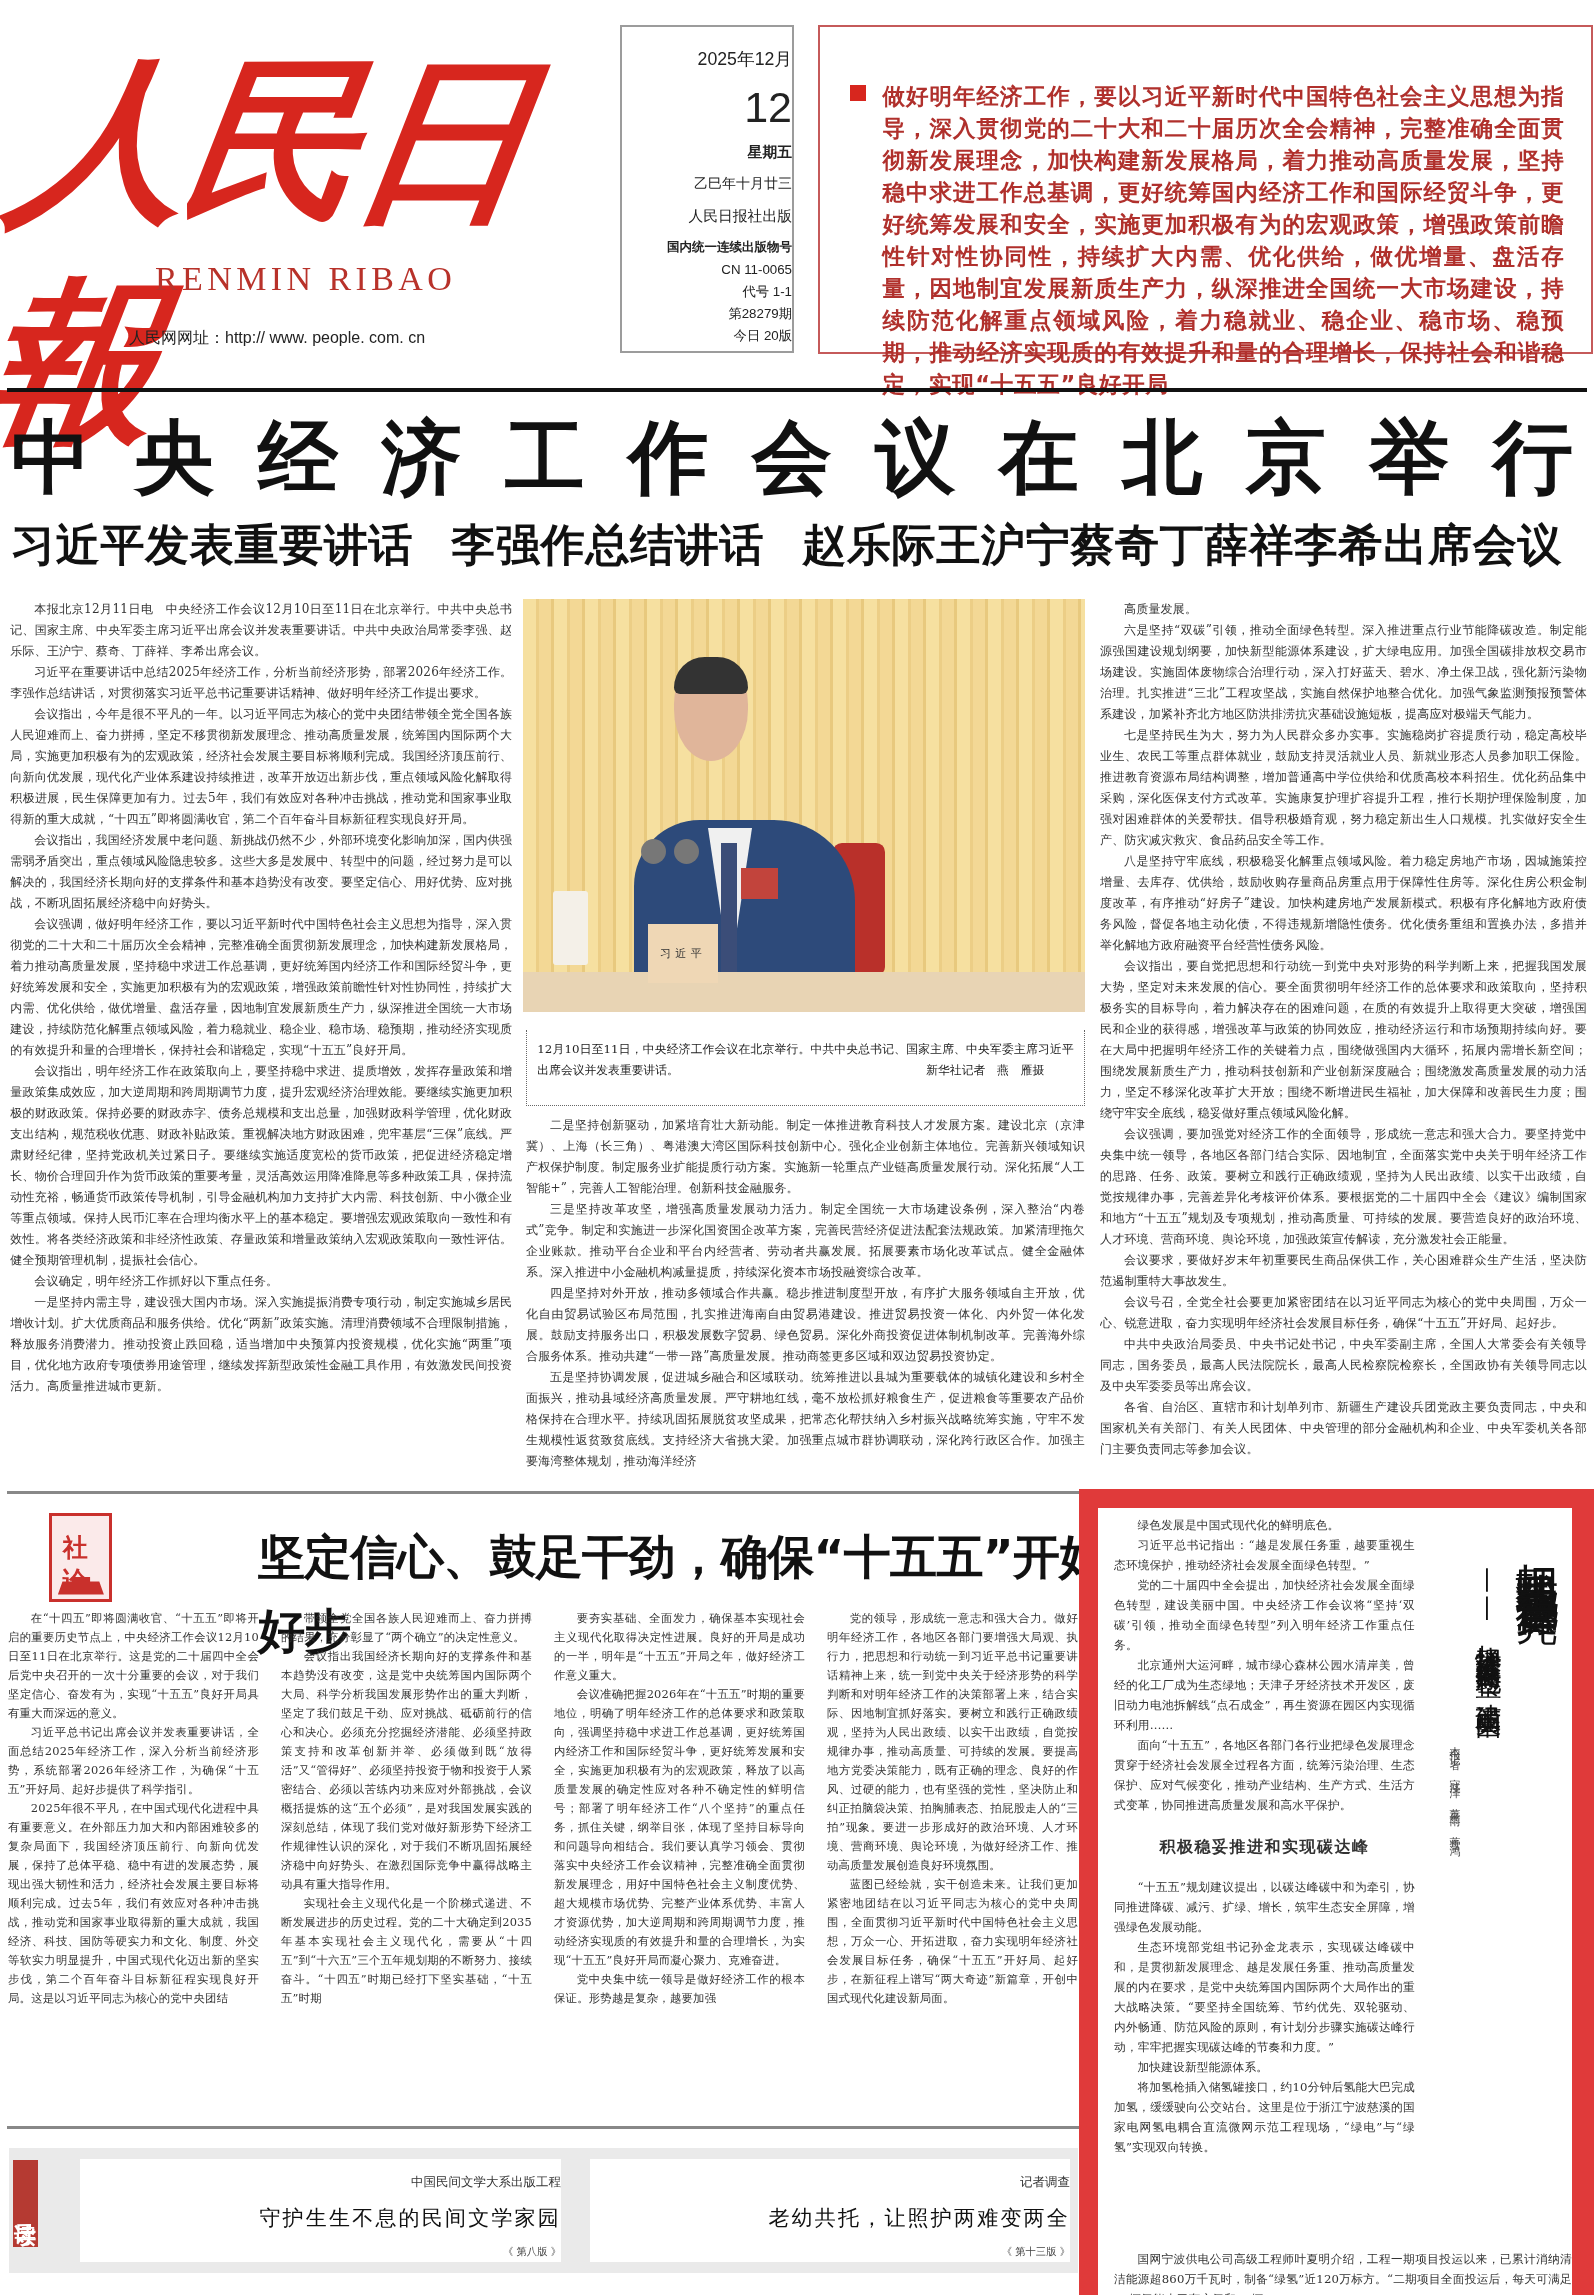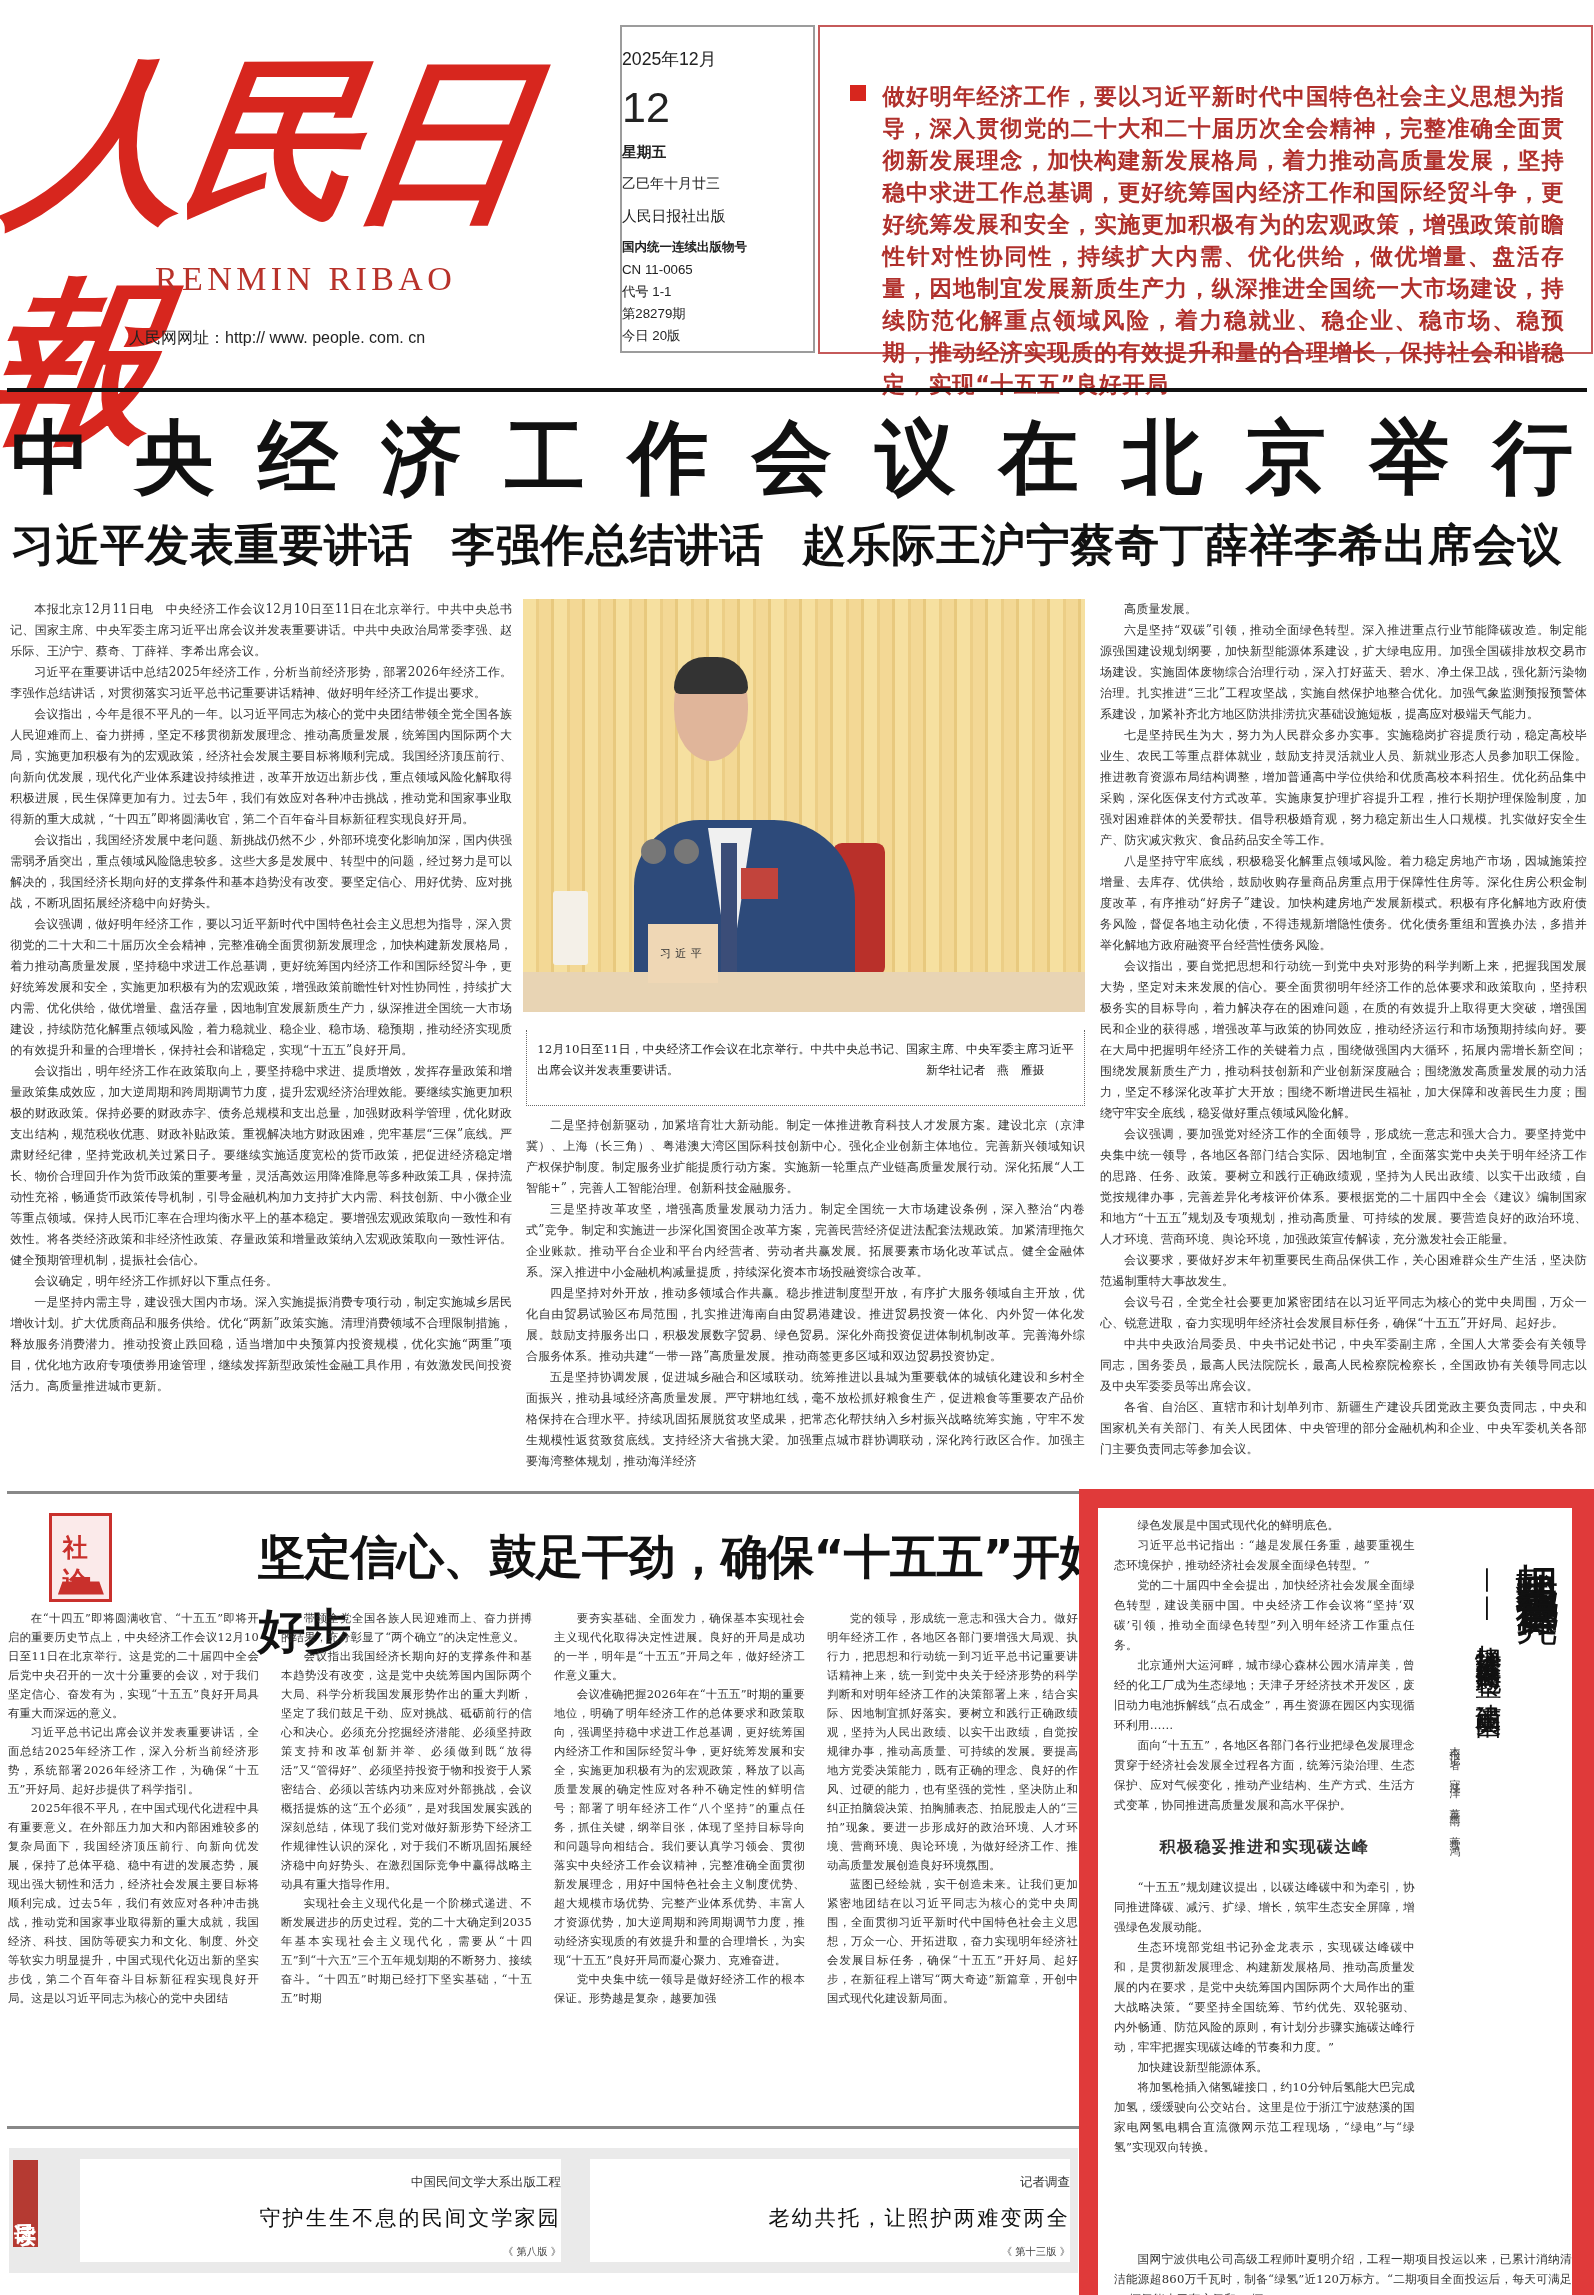--- a/index.html
+++ b/index.html
@@ -3,21 +3,21 @@
 <meta charset="utf-8">
 <style>
 *{box-sizing:border-box;margin:0;padding:0}
 html,body{width:1594px;height:2295px;background:#fff;overflow:hidden}
 body{font-family:"DejaVu Serif","Liberation Serif",serif;color:#222;position:relative}
 .abs{position:absolute}
 
 .logo{left:14.8px;top:29.5px;width:613px;height:221px;color:#d7261e;font-family:"DejaVu Serif",serif;font-weight:bold;font-style:italic;font-size:177px;line-height:221px;letter-spacing:-5.9px;transform:skewX(-8deg)}
 .logo-en{left:155px;top:260px;font-size:34px;letter-spacing:4.4px;color:#b8322a;font-family:"Liberation Serif",serif}
 .website{left:129px;top:328px;font-size:16px;color:#222;font-family:"Liberation Sans",sans-serif}
-.datebox{left:620px;top:25px;width:195px;height:328px;border:2.2px solid #9c9c9c;text-align:left;font-family:"Liberation Sans",sans-serif;color:#222}
+.datebox{left:620px;top:25px;width:174px;height:328px;border:2.2px solid #9c9c9c;text-align:right;font-family:"Liberation Sans",sans-serif;color:#222}
 .datebox div{line-height:1}
 .d-ym{margin-top:23.6px;font-size:17.7px}
 .d-day{margin-top:17.7px;font-size:43px}
 .d-wk{margin-top:16px;font-size:14.8px;font-weight:bold}
 .d-lunar{margin-top:16px;font-size:14px}
 .d-pub{margin-top:19px;font-size:14.8px;font-family:"DejaVu Serif",serif}
 .d-s{margin-top:17.7px;font-size:12.5px;font-weight:bold}
 .d-s2{margin-top:8.9px;font-size:13.3px}
 .summary{left:818px;top:25px;width:775px;height:329px;border:2.2px solid #c55a5a;padding:53px 26.6px 0 33px}
 .summary .sq{position:absolute;left:29.5px;top:58px;width:16px;height:16px;background:#d7261e}
@@ -189,21 +189,21 @@
     <div class="col">
         <p>绿色发展是中国式现代化的鲜明底色。</p>
         <p>习近平总书记指出：“越是发展任务重，越要重视生态环境保护，推动经济社会发展全面绿色转型。”</p>
         <p>党的二十届四中全会提出，加快经济社会发展全面绿色转型，建设美丽中国。中央经济工作会议将“坚持‘双碳’引领，推动全面绿色转型”列入明年经济工作重点任务。</p>
         <p>北京通州大运河畔，城市绿心森林公园水清岸美，曾经的化工厂成为生态绿地；天津子牙经济技术开发区，废旧动力电池拆解线“点石成金”，再生资源在园区内实现循环利用……</p>
         <p>面向“十五五”，各地区各部门各行业把绿色发展理念贯穿于经济社会发展全过程各方面，统筹污染治理、生态保护、应对气候变化，推动产业结构、生产方式、生活方式变革，协同推进高质量发展和高水平保护。</p>
       </div>
     <div class="subh">积极稳妥推进和实现碳达峰</div>
     <div class="col">
         <p>“十五五”规划建议提出，以碳达峰碳中和为牵引，协同推进降碳、减污、扩绿、增长，筑牢生态安全屏障，增强绿色发展动能。</p>
-        <p>生态环境部党组书记孙金龙表示，实现碳达峰碳中和，是贯彻新发展理念、构建新发展格局、推动高质量发展的内在要求，是党中央统筹国内国际两个大局作出的重大战略决策。“要坚持全国统筹、节约优先、双轮驱动、内外畅通、防范风险的原则，有计划分步骤实施碳达峰行动，牢牢把握实现碳达峰的节奏和力度。”</p>
+        <p>生态环境部党组书记孙金龙表示，实现碳达峰碳中和，是贯彻新发展理念、越是发展任务重、推动高质量发展的内在要求，是党中央统筹国内国际两个大局作出的重大战略决策。“要坚持全国统筹、节约优先、双轮驱动、内外畅通、防范风险的原则，有计划分步骤实施碳达峰行动，牢牢把握实现碳达峰的节奏和力度。”</p>
         <p>加快建设新型能源体系。</p>
         <p>将加氢枪插入储氢罐接口，约10分钟后氢能大巴完成加氢，缓缓驶向公交站台。这里是位于浙江宁波慈溪的国家电网氢电耦合直流微网示范工程现场，“绿电”与“绿氢”实现双向转换。</p>
       </div>
   </div>
   <div class="vt1">把中国式现代化底色擦得更亮</div>
   <div class="vt2">——加快经济社会发展全面绿色转型，建设美丽中国</div>
   <div class="vt3">本报记者　寇江泽　董丝雨　蒋雪鸿</div>
   <div class="ext col">
       <p>国网宁波供电公司高级工程师叶夏明介绍，工程一期项目投运以来，已累计消纳清洁能源超860万千瓦时，制备“绿氢”近120万标方。“二期项目全面投运后，每天可满足10辆氢能大巴车充氢和50辆</p>
     </div>

